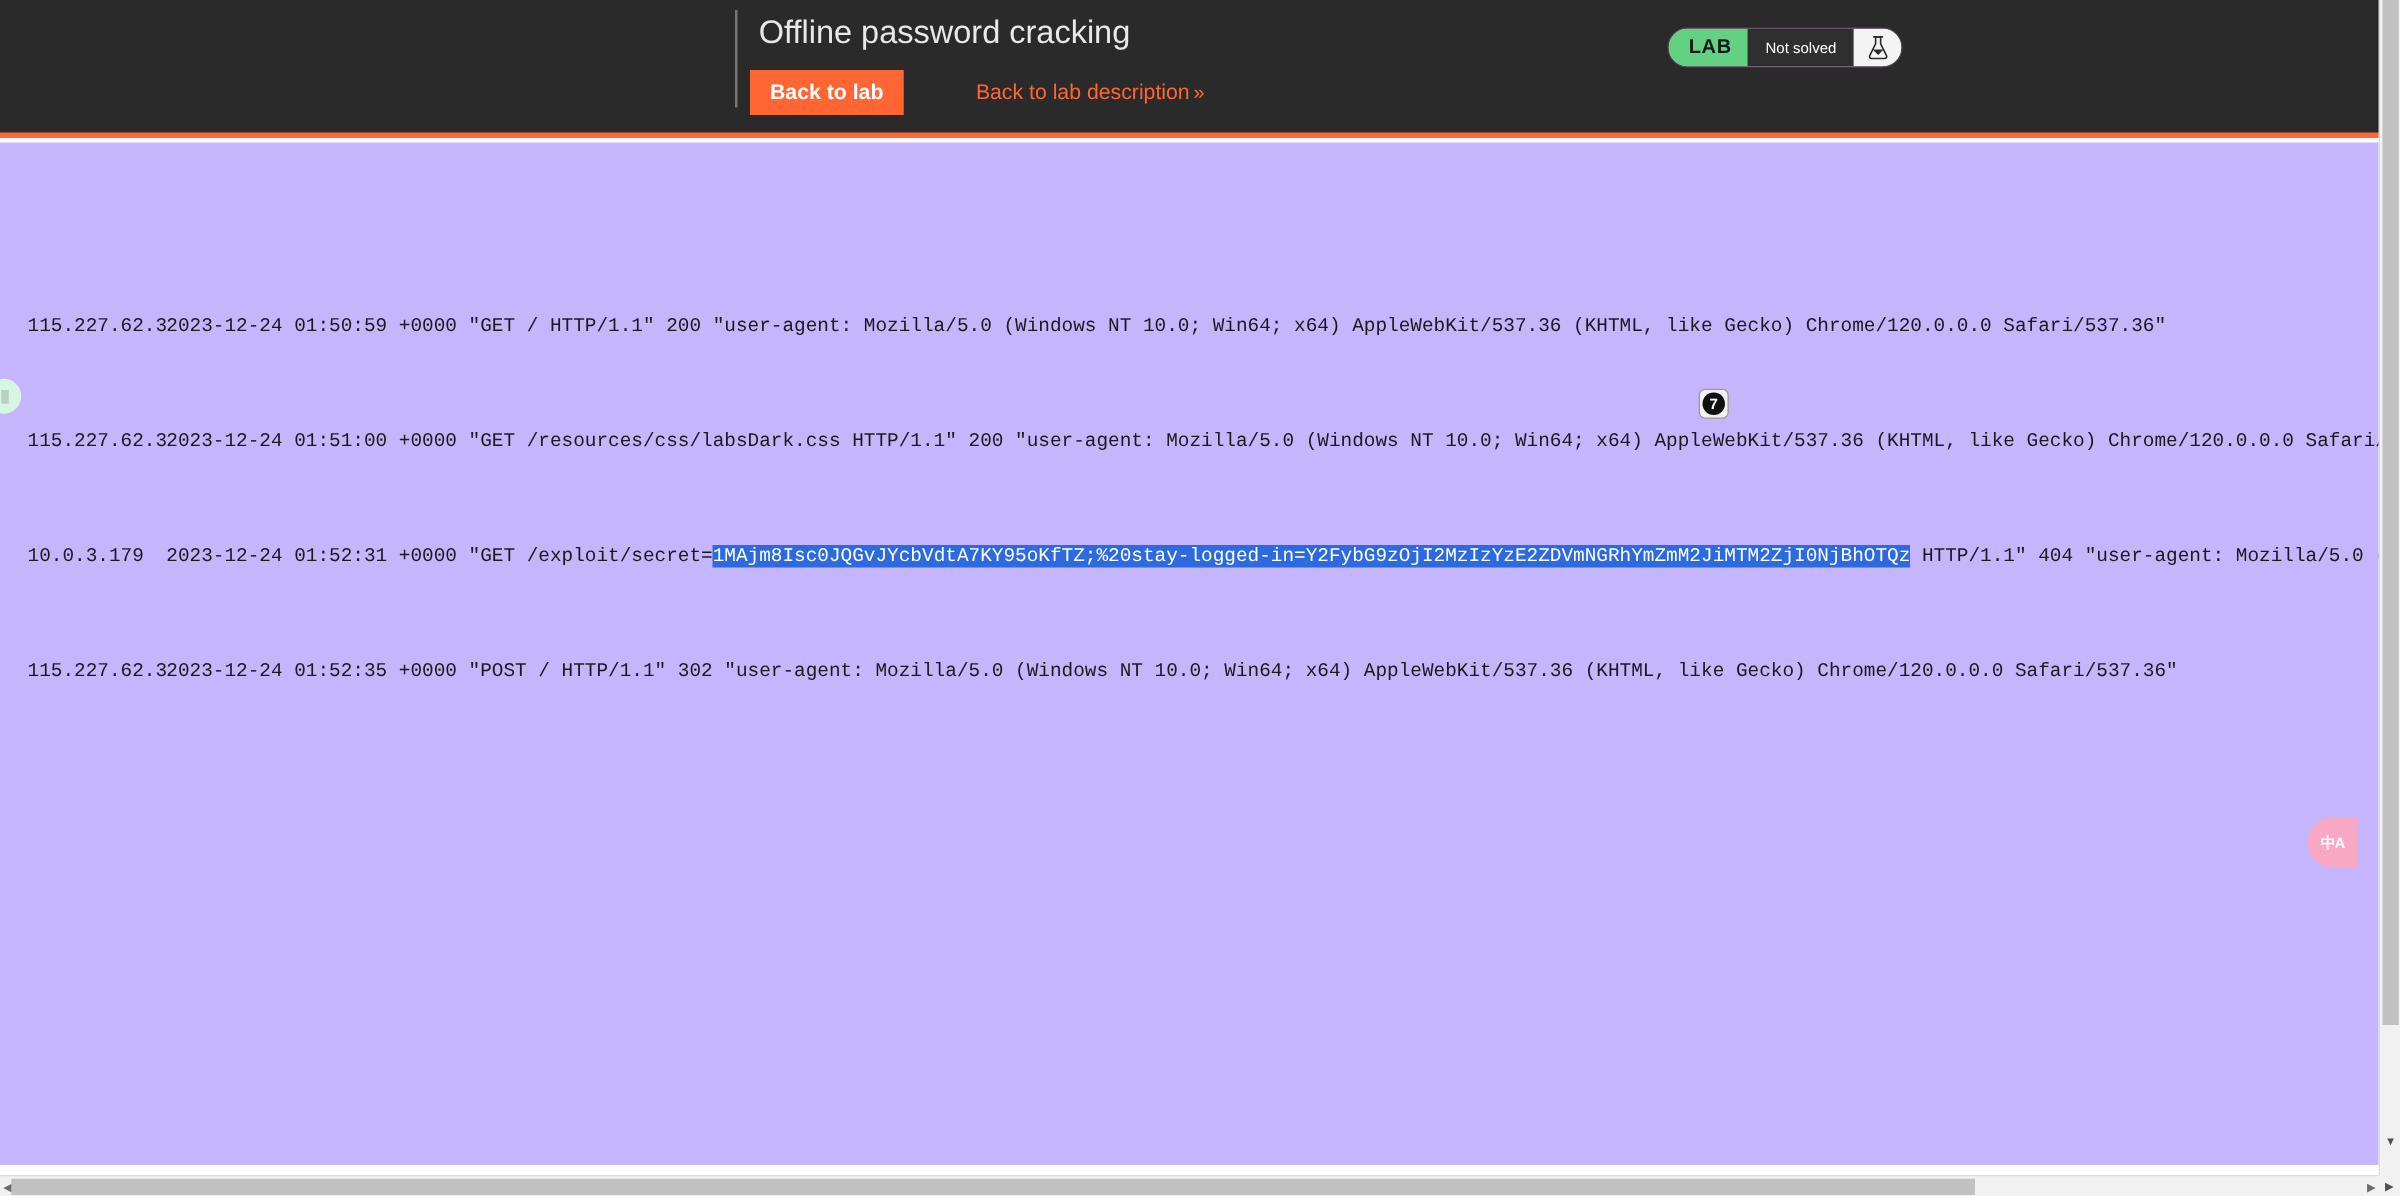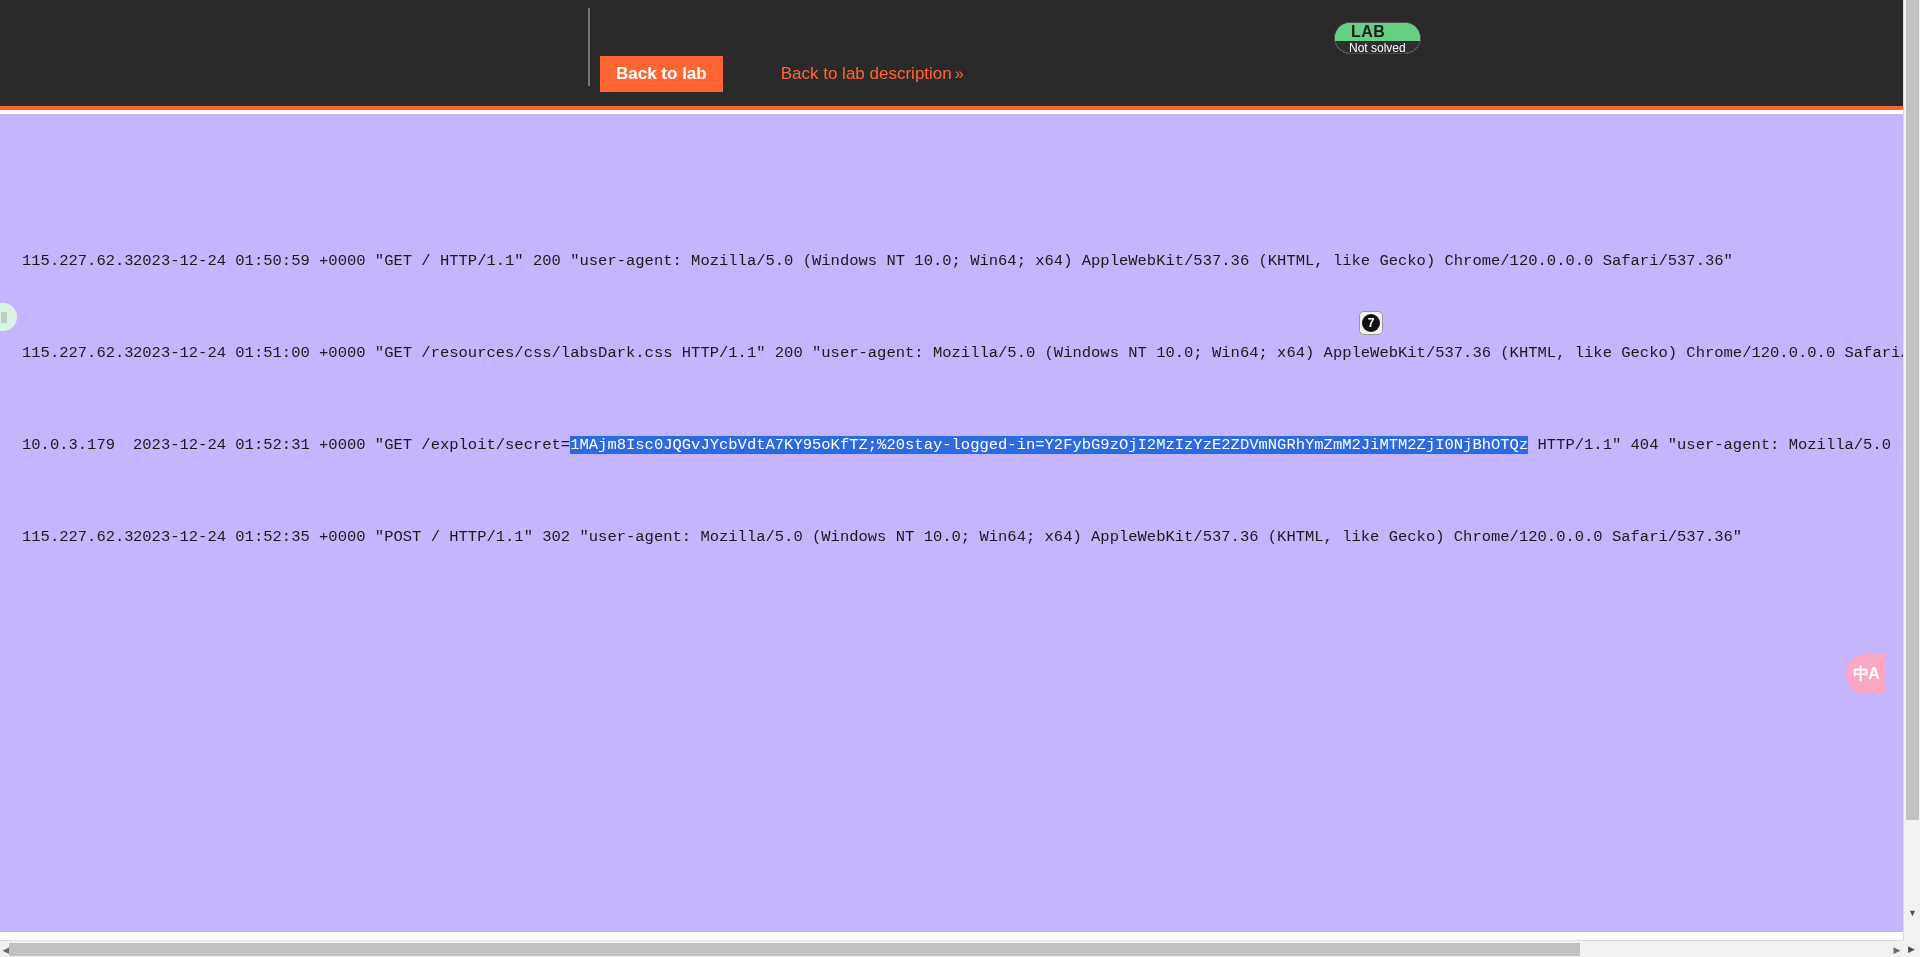--- a/index.html
+++ b/index.html
@@ -93,21 +93,20 @@
   #lab-status {
     position: absolute;
     left: 1334px; top: 22px;
     height: 32px;
     display: flex;
     align-items: stretch;
     background: #f0abfc;
     border-radius: 16px;
     overflow: hidden;
     border: 1px solid #4a4a4a;
-    flex-direction: column;
   }
   #lab-badge {
     background: #63d083;
     color: #1a1a1a;
     font-weight: bold;
     font-size: 16px;
     display: flex;
     align-items: center;
     padding: 0 13px 0 16px;
     letter-spacing: 0.5px;
@@ -203,21 +202,21 @@
     border-top-left-radius: 20px;
     border-bottom-left-radius: 20px;
     background: #f9a8c4;
     display: flex;
     align-items: center;
     justify-content: center;
     cursor: pointer;
   }
   #translate-widget .tw-label {
     color: #ffffff;
-    font-size: 16px;
+    font-size: 12px;
     font-weight: bold;
     letter-spacing: -1px;
   }
 
   
   #vscroll {
     position: absolute;
     right: 0; top: 0;
     width: 17px; height: 957px;
     background: #f1f1f1;
@@ -268,20 +267,21 @@
   }
 </style>
 </head>
 <body>
 
 <div id="header">
 
 
   <div id="brand-divider"></div>
 
+  <div id="lab-title">Offline password cracking</div>
 
   <div id="header-buttons">
     <button class="hdr-btn">Back to lab</button>
     <a id="lab-desc-link">
       <span>Back to lab description</span><span class="chev">»</span>
     </a>
   </div>
 
   <div id="lab-status">
     <div id="lab-badge">LAB</div>

